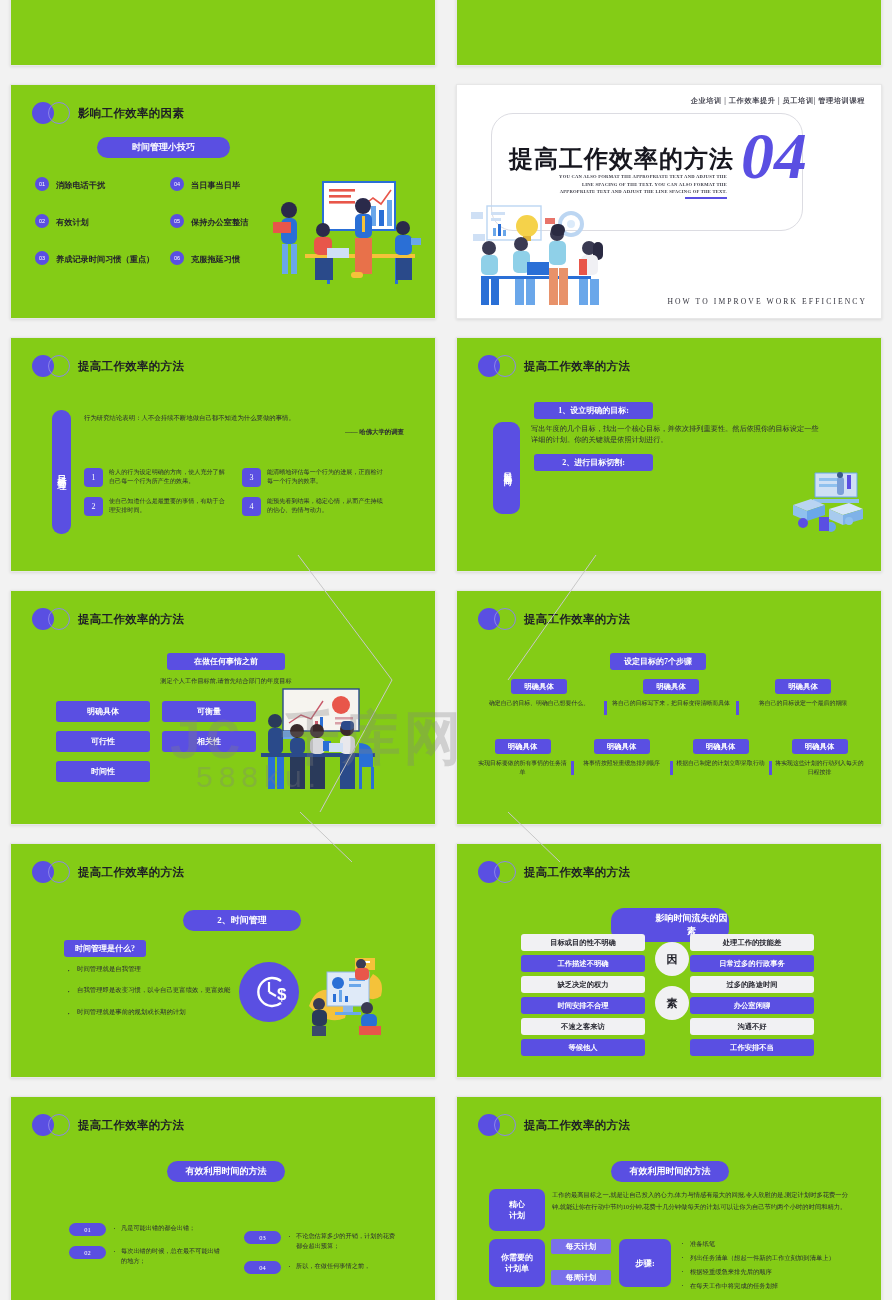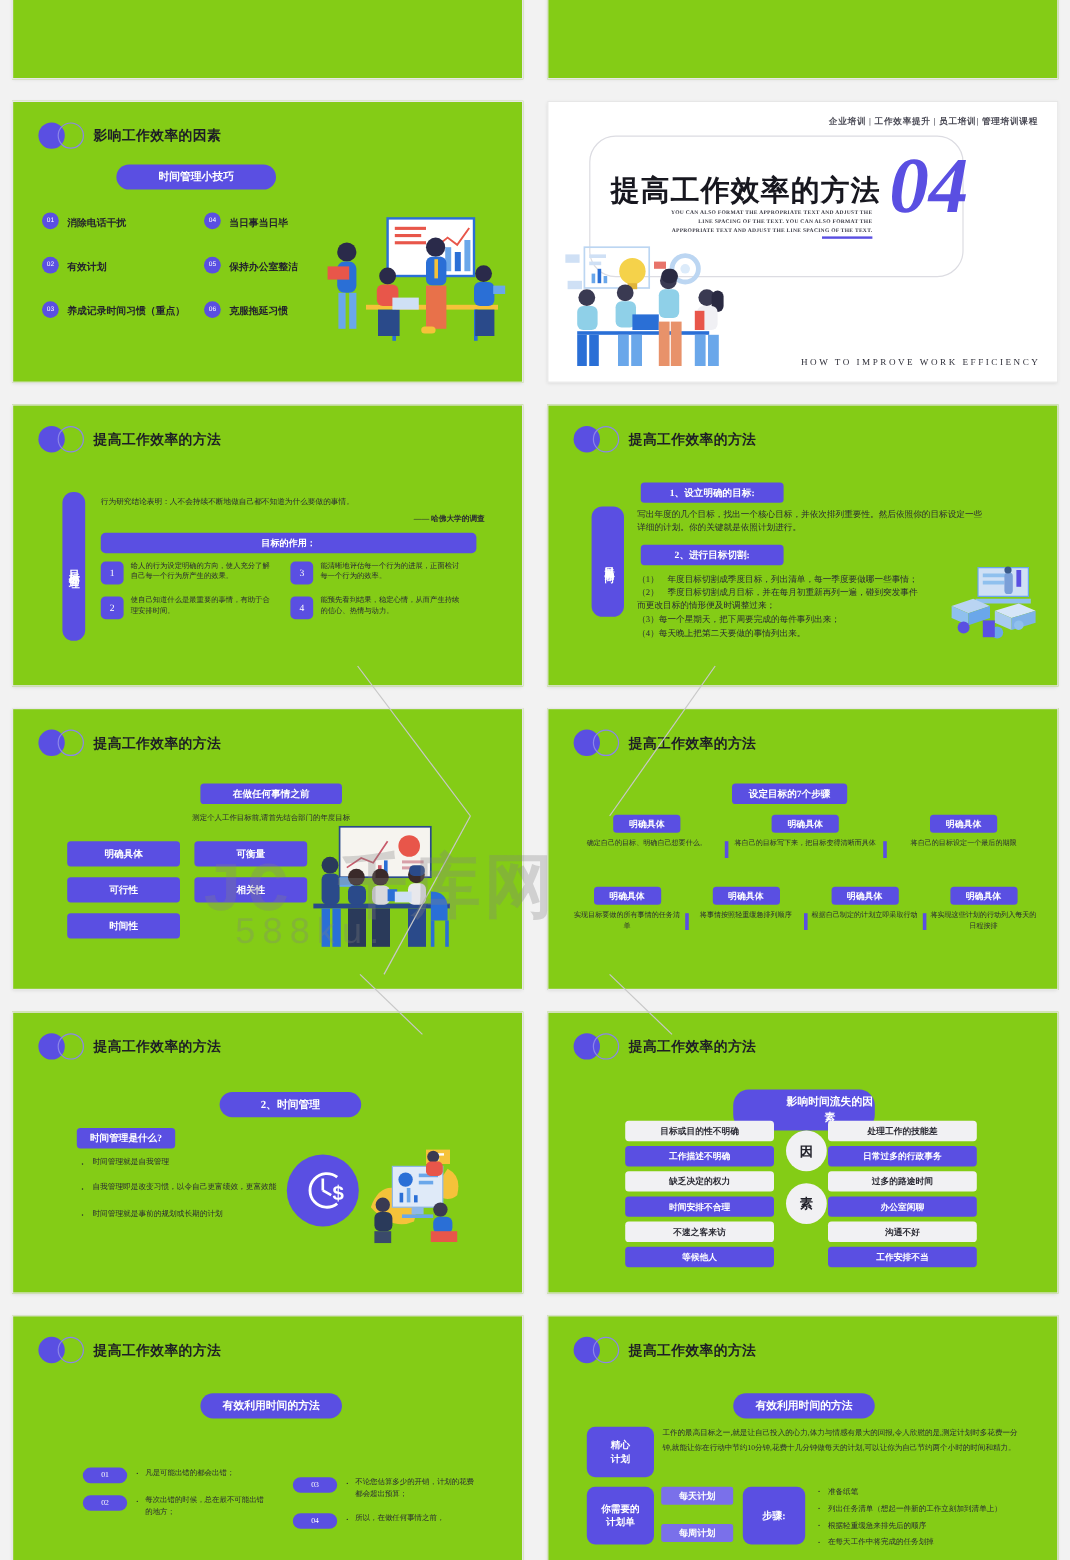--- a/index.html
+++ b/index.html
@@ -375,21 +375,20 @@
             </span>
           <span class="sl-title">提高工作效率的方法</span>
         </div>
         <div class="vbar s3-vbar">
           <span>目标管理</span>
         </div>
         <div class="s3-quote">
           <div class="q">行为研究结论表明：人不会持续不断地做自己都不知道为什么要做的事情。</div>
           <div class="src">—— 哈佛大学的调查</div>
         </div>
-        <div class="s3-band">目标的作用：</div>
         <div class="s3-grid">
           <div class="s3-cell">
             <span class="sq">1</span>
             <span class="tx">给人的行为设定明确的方向，使人充分了解自己每一个行为所产生的效果。</span>
           </div>
           <div class="s3-cell">
             <span class="sq">3</span>
             <span class="tx">能清晰地评估每一个行为的进展，正面检讨每一个行为的效率。</span>
           </div>
           <div class="s3-cell">
@@ -412,24 +411,20 @@
               <span class="c2"></span>
             </span>
           <span class="sl-title">提高工作效率的方法</span>
         </div>
         <div class="vbar s4-vbar">
           <span>以目标为导向</span>
         </div>
         <div class="tag s4-h1">1、设立明确的目标:</div>
         <div class="body-cn s4-p1">写出年度的几个目标，找出一个核心目标，并依次排列重要性。然后依照你的目标设定一些详细的计划。你的关键就是依照计划进行。</div>
         <div class="tag s4-h2">2、进行目标切割:</div>
-        <div class="body-cn s4-p2" style="white-space:pre-line">（1）　年度目标切割成季度目标，列出清单，每一季度要做哪一些事情；
-（2）　季度目标切割成月目标，并在每月初重新再列一遍，碰到突发事件而更改目标的情形便及时调整过来；
-（3）每一个星期天，把下周要完成的每件事列出来；
-（4）每天晚上把第二天要做的事情列出来。</div>
         <svg class="s4-art" viewBox="0 0 84 66">
           <polygon points="30,4 72,4 72,28 30,28" fill="#cfe0f5" stroke="#6aa7ea" stroke-width="1"></polygon>
           <polygon points="34,9 58,9 58,12 34,12" fill="#8fc0ee"></polygon>
           <polygon points="34,15 52,15 52,18 34,18" fill="#8fc0ee"></polygon>
           <polygon points="28,30 74,30 74,34 28,34" fill="#8fc0ee"></polygon>
           <rect x="62" y="6" width="4" height="14" fill="#5a4fe2"></rect>
           <polygon points="8,36 26,30 40,36 22,42" fill="#b9d4f2"></polygon>
           <polygon points="8,36 8,46 22,52 22,42" fill="#8fc0ee"></polygon>
           <polygon points="22,42 40,36 40,46 22,52" fill="#6aa7ea"></polygon>
           <polygon points="44,40 64,34 78,40 58,46" fill="#d6e6f8"></polygon>

